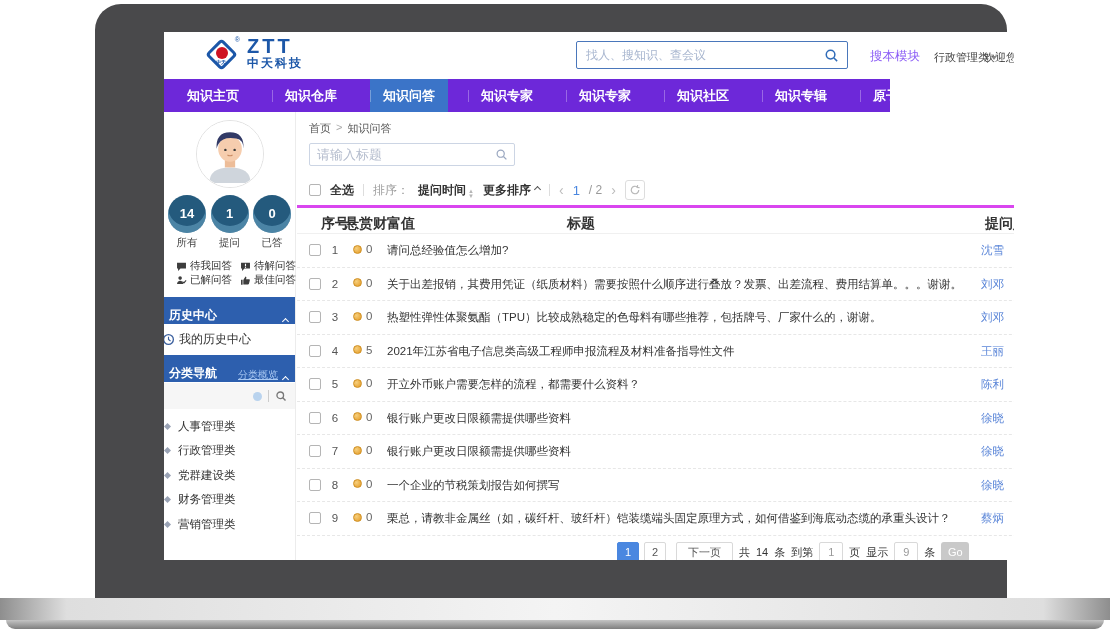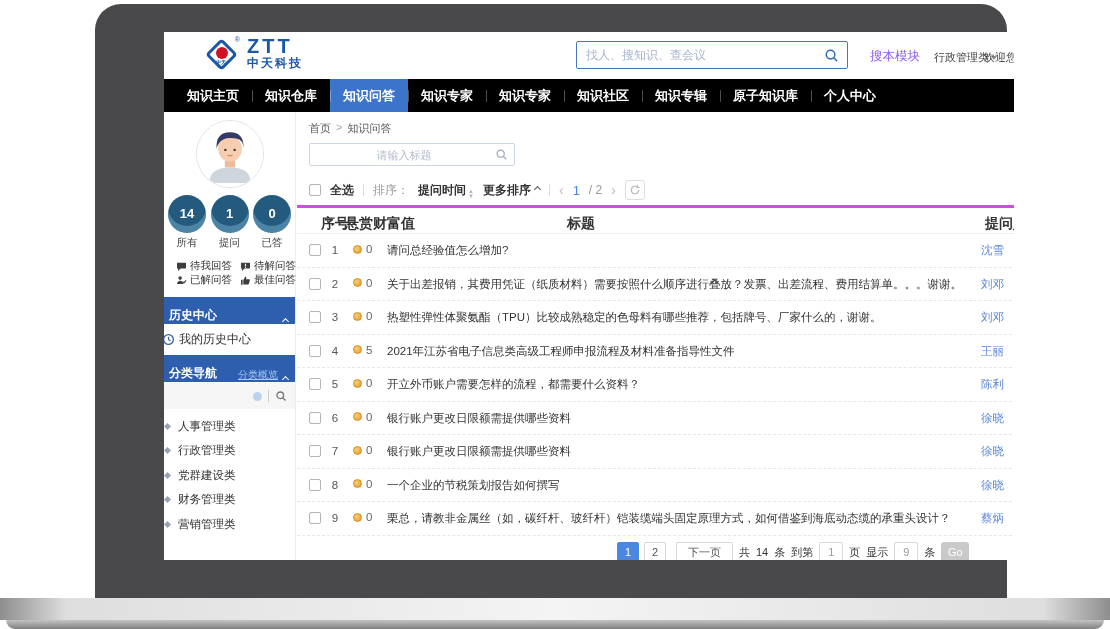--- a/index.html
+++ b/index.html
@@ -28,21 +28,21 @@
   .search-box { position:absolute; left:412px; top:9px; width:272px; height:28px; border:1px solid #4a77bb; border-radius:2px; display:flex; align-items:center; }
   .search-box input { flex:1; border:none; outline:none; padding:0 6px 0 9px; font-size:12px; color:#333; font-family:inherit; }
   .search-box input::placeholder { color:#a8b6cf; }
   .search-box .mag { margin-right:8px; display:flex; }
   .hdr-module { position:absolute; left:706px; top:16px; font-size:12.5px; color:#8b5cf6; }
   .hdr-portal { position:absolute; left:770px; top:18px; font-size:11px; color:#444; display:flex; align-items:center; gap:2px; }
   .hdr-welcome { position:absolute; left:820px; top:18px; font-size:11px; color:#444; white-space:nowrap; }
   .chev-down { width:0; height:0; border-left:3px solid transparent; border-right:3px solid transparent; border-top:4px solid #888; display:inline-block; }
 
   
-  .nav { position:absolute; left:0; top:47px; width:850px; height:33px; background:#000000; display:flex; padding-left:10px; }
+  .nav { position:absolute; left:0; top:47px; width:726px; height:33px; background:#6d28d9; display:flex; padding-left:10px;gap:20px; }
   .nav-item { position:relative; padding:0 13px; line-height:33px; color:#fff; font-size:13px; font-weight:bold; white-space:nowrap; cursor:pointer; }
   .nav-item + .nav-item::before { content:''; position:absolute; left:0; top:11px; width:1px; height:12px; background:rgba(255,255,255,.3); }
   .nav-item.active { background:#3b74c8; }
 
   
   .sidebar { position:absolute; left:0; top:80px; width:132px; height:448px; background:#fff; border-right:1px solid #ececec; }
   .avatar-wrap { margin:8px auto 0; width:68px; height:68px; border-radius:50%; border:1px solid #e2e2e2; overflow:hidden; background:#fff; }
   .stats { display:flex; justify-content:space-between; padding:0 3px; margin-top:7px; }
   .stat { width:40px; text-align:center; }
   .stat-circle { width:38px; height:38px; margin:0 auto; border-radius:50%; background:#245a7d; color:#fff; font-size:13px; font-weight:bold; line-height:38px; text-align:center; box-shadow:inset 0 -7px 0 rgba(125,185,215,.45); }
@@ -61,21 +61,21 @@
   .vdiv { width:1px; height:12px; background:#ccc; }
   .cat-list { padding-top:5px; }
   .cat-item { height:24.5px; display:flex; align-items:center; font-size:11.5px; color:#333; cursor:pointer; }
   .cat-bullet { width:5px; height:5px; background:#9aa3b5; transform:rotate(45deg); margin:0 8px 0 1px; flex:none; }
 
   
   .main { position:absolute; left:133px; top:80px; width:760px; height:448px; }
   .breadcrumb { position:absolute; left:12px; top:9px; display:flex; gap:5px; font-size:11px; color:#555; }
   .breadcrumb .sep { color:#aaa; }
   .filter-row { position:absolute; left:12px; top:31px; width:206px; height:23px; border:1px solid #ccd5e4; border-radius:2px; display:flex; align-items:center; }
-  .filter-row input { flex:1; border:none; outline:none; padding:0 4px 0 7px; font-size:11px; color:#333; font-family:inherit; min-width:0;text-align:center; }
+  .filter-row input { flex:1; border:none; outline:none; padding:0 4px 0 7px; font-size:13px; color:#333; font-family:inherit; min-width:0; }
   .filter-row input::placeholder { color:#b4bccd; }
   .filter-row .mag { margin-right:6px; display:flex; }
   .toolbar { position:absolute; left:12px; top:67px; height:22px; display:flex; align-items:center; gap:9px; font-size:12px; color:#333; }
   .cb { width:12px; height:12px; border:1px solid #b5b5b5; border-radius:2px; background:#fff; display:inline-block; flex:none; cursor:pointer; }
   .tb-bold { font-weight:bold; }
   .tb-grey { color:#999; }
   .tdiv { width:1px; height:12px; background:#ddd; }
   .sort-arrows { display:inline-flex; flex-direction:column; margin-left:2px; vertical-align:1px; }
   .sort-arrows i { font-style:normal; font-size:6px; color:#b5b5b5; line-height:5px; }
   .chev-up.dark { border-color:#555; margin-left:4px; vertical-align:2px; }

